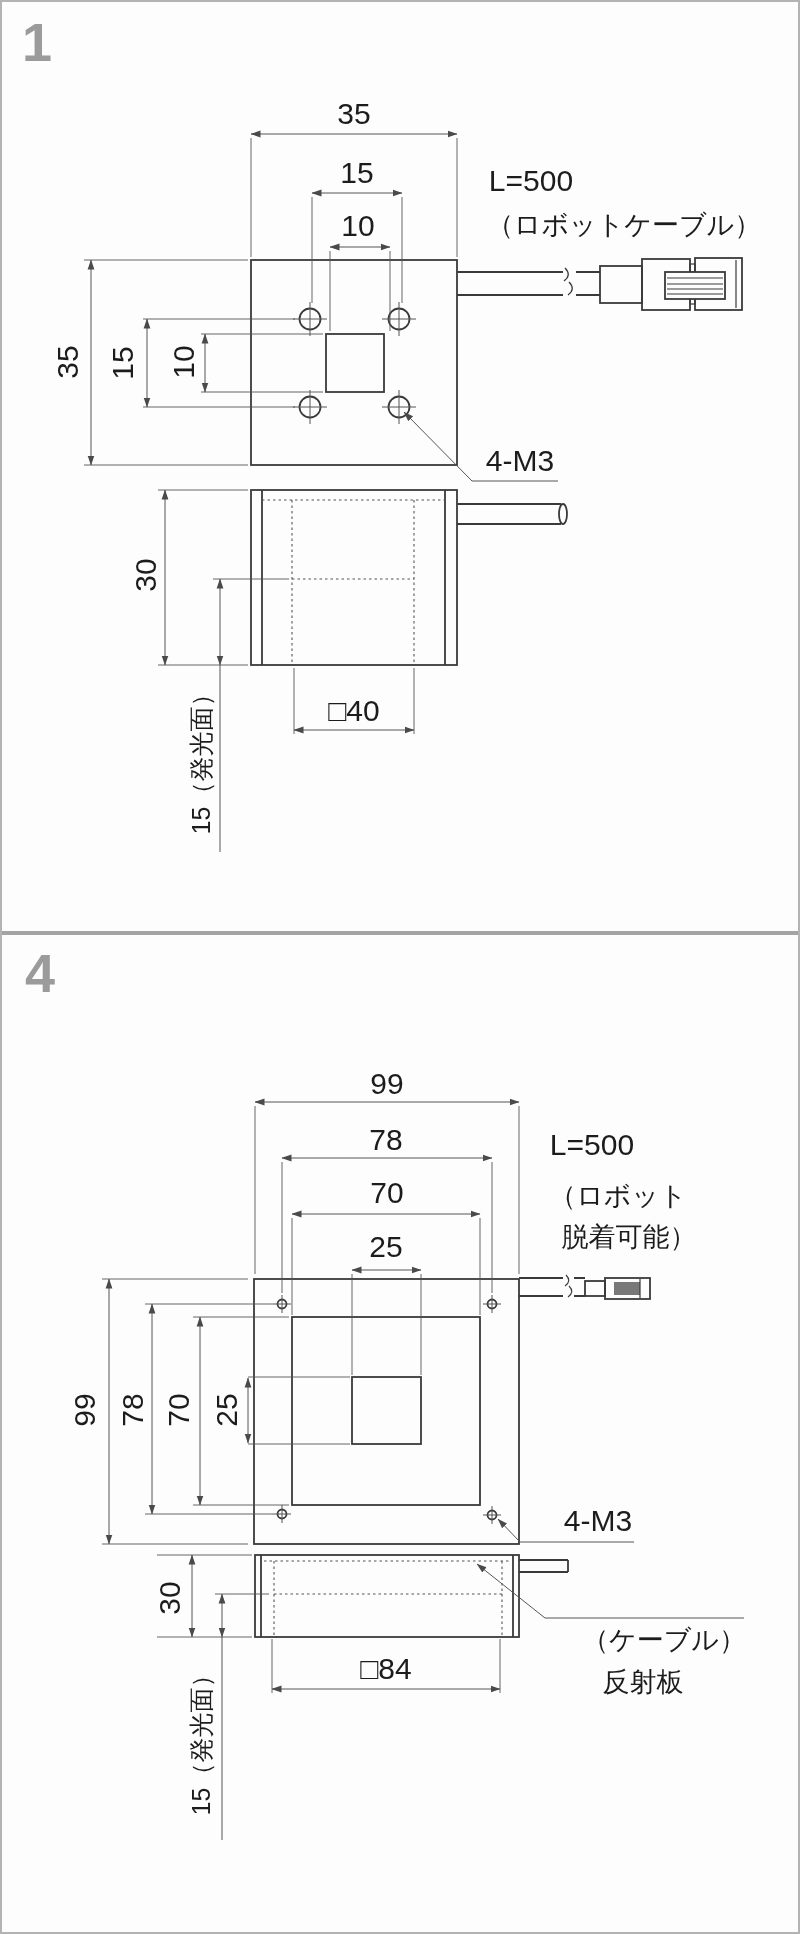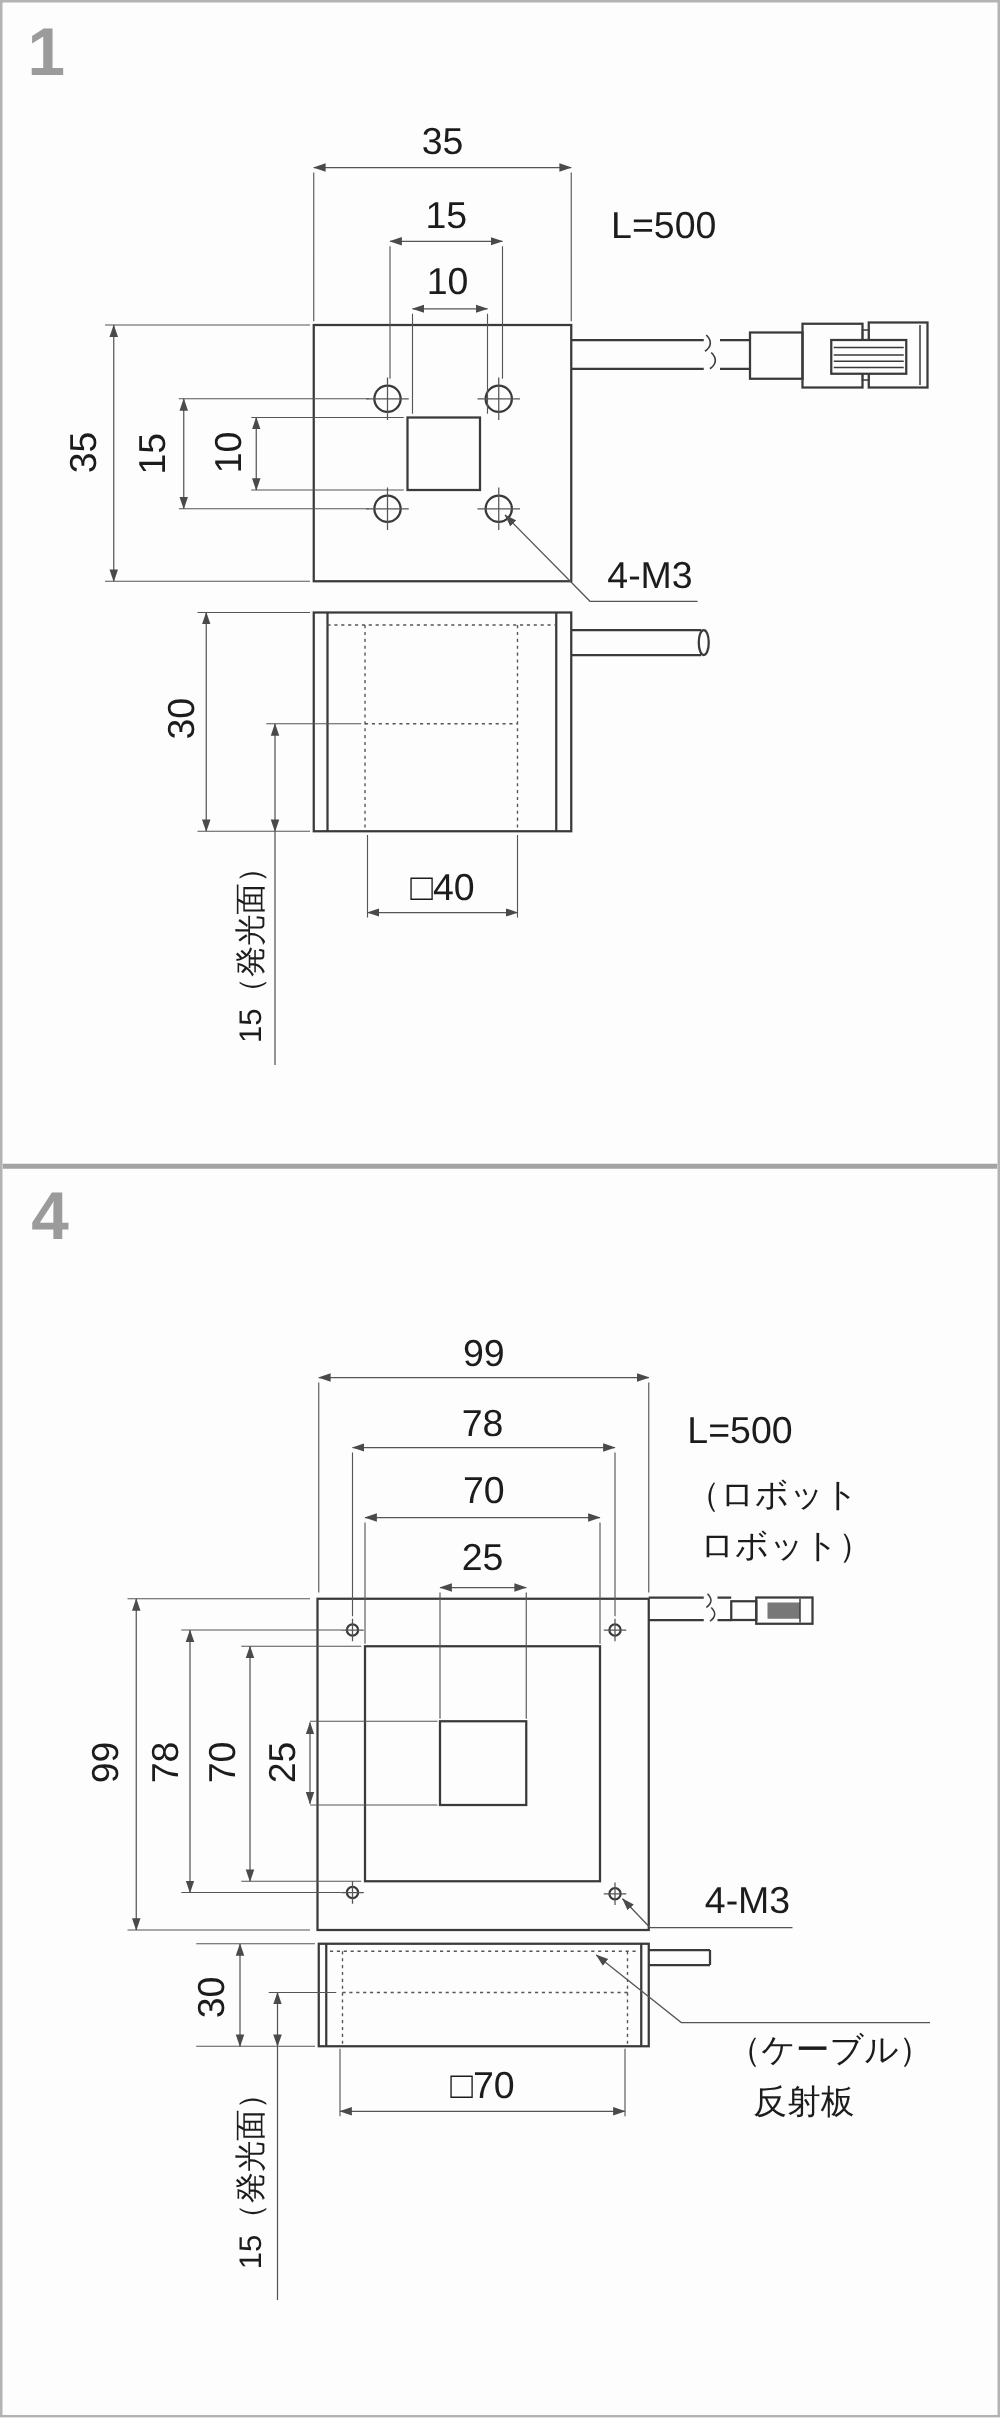--- a/index.html
+++ b/index.html
@@ -192,20 +192,21 @@
 
   <div class="t" style="left:352px;top:112px;">35</div>
   <div class="t" style="left:355px;top:171px;">15</div>
   <div class="t" style="left:356px;top:224px;">10</div>
 
   <div class="tv" style="left:66px;top:360px;">35</div>
   <div class="tv" style="left:121px;top:361px;">15</div>
   <div class="tv" style="left:182px;top:360px;">10</div>
 
   <div class="t" style="left:529px;top:179px;">L=500</div>
+  <div class="t jp" style="left:622px;top:223px;">（ロボットケーブル）</div>
 
   <div class="t" style="left:518px;top:459px;">4-M3</div>
 
   <div class="tv" style="left:144px;top:573px;">30</div>
   <div class="t" style="left:352px;top:709px;">□40</div>
   <div class="tv small" style="left:199px;top:756px;">15（発光面）</div>
 
   <div class="panel-label" style="left:38px;top:971px;">4</div>
 
   <div class="t" style="left:385px;top:1082px;">99</div>
@@ -213,25 +214,25 @@
   <div class="t" style="left:385px;top:1191px;">70</div>
   <div class="t" style="left:384px;top:1245px;">25</div>
 
   <div class="tv" style="left:83px;top:1408px;">99</div>
   <div class="tv" style="left:131px;top:1408px;">78</div>
   <div class="tv" style="left:177px;top:1408px;">70</div>
   <div class="tv" style="left:225px;top:1408px;">25</div>
 
   <div class="t" style="left:590px;top:1143px;">L=500</div>
   <div class="t jp" style="left:616px;top:1194px;">（ロボット</div>
-  <div class="t jp" style="left:627px;top:1235px;">ロボット）</div>
+  <div class="t jp" style="left:627px;top:1235px;">脱着可能）</div>
 
   <div class="t" style="left:596px;top:1519px;">4-M3</div>
 
   <div class="tv" style="left:168px;top:1596px;">30</div>
-  <div class="t" style="left:384px;top:1667px;">□70</div>
+  <div class="t" style="left:384px;top:1667px;">□84</div>
   <div class="tv small" style="left:199px;top:1737px;">15（発光面）</div>
 
   <div class="t jp" style="left:641px;top:1680px;">反射板</div>
   <div class="t jp" style="left:662px;top:1638px;">（ケーブル）</div>
 
   <div class="divider"></div>
 </div>
 
 </body></html>

